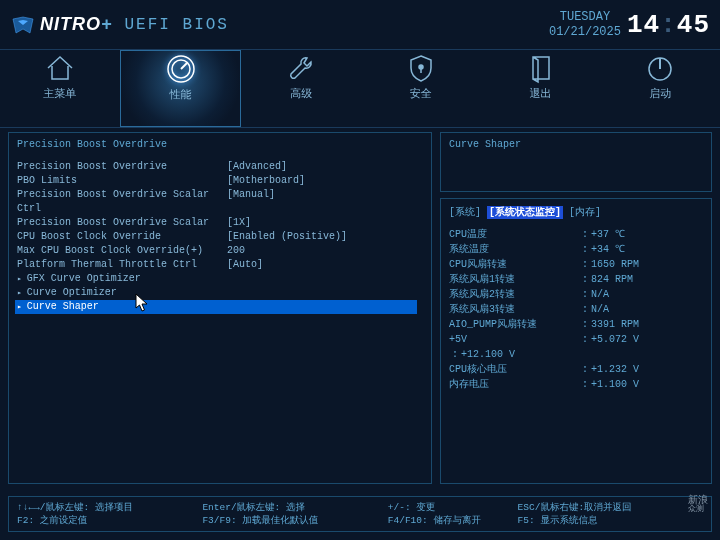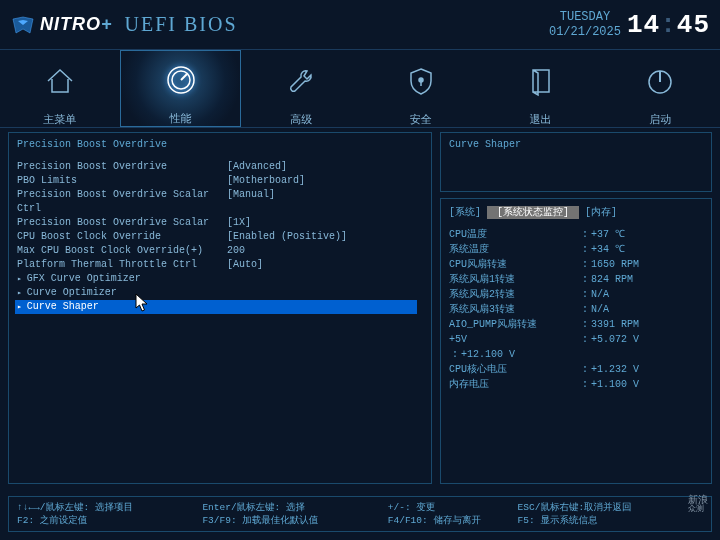--- a/index.html
+++ b/index.html
@@ -2,48 +2,48 @@
 <html><head>
 <meta charset="utf-8">
 <style>
 * { margin:0; padding:0; box-sizing:border-box; }
 body { width:720px; height:540px; background:#0a1628; color:#5fa8d3; font-family:'Courier New',monospace; font-size:10px; overflow:hidden; position:relative; }
 .header { display:flex; align-items:center; height:50px; padding:0 10px; border-bottom:1px solid #1a3a5c; }
 .logo { display:flex; align-items:center; gap:4px; }
 .logo-icon { width:26px; height:20px; }
 .brand { font-size:18px; font-weight:bold; font-style:italic; color:#fff; letter-spacing:1px; font-family:Arial,sans-serif; }
 .brand-plus { color:#5fa8d3; }
-.bios-label { color:#5fa8d3; font-size:20px; margin-left:8px; letter-spacing:2px; font-family:Liberation Serif, serif; }
+.bios-label { color:#5fa8d3; font-size:16px; margin-left:8px; letter-spacing:2px; font-family:Liberation Mono, monospace; }
 .datetime { margin-left:auto; display:flex; align-items:center; gap:6px; }
 .date-block { font-size:12px; color:#5fa8d3; text-align:center; line-height:1.2; }
 .clock { font-size:26px; color:#fff; font-family:'Courier New',monospace; letter-spacing:1px;font-weight:bold; }
 .clock .dim { color:#3a5a7a; }
 .nav { display:flex; height:78px; border-bottom:1px solid #1a3a5c; }
-.nav-item { flex:1; display:flex; flex-direction:column; align-items:center; justify-content:flex-end; gap:13px; color:#88b8d8; cursor:pointer; position:relative; }
+.nav-item { flex:1; display:flex; flex-direction:column; align-items:center; justify-content:flex-start; gap:0; color:#88b8d8; cursor:pointer; position:relative; }
 .nav-item.active { background:radial-gradient(circle at 50% 40%, rgba(60,140,200,0.5) 0%, rgba(20,60,100,0.2) 60%, transparent 80%); border:1px solid #2a6a9a; }
 .nav-item .icon { width:36px; height:36px; display:flex; align-items:center; justify-content:center; }
 .nav-item .label { font-size:11px; }
 .nav-item svg { stroke:#88b8d8; fill:none; stroke-width:1.5; }
 .nav-item.active svg { stroke:#fff; filter:drop-shadow(0 0 3px #4da8ff); }
 .content { display:flex; padding:4px 8px 0 8px; gap:8px; height:356px; }
 .panel { border:1px solid #1a4a6c; padding:6px 8px; position:relative; }
 .left-panel { flex:1; min-width:0; }
 .right-panel { width:272px; display:flex; flex-direction:column; }
 .right-top { border:1px solid #1a4a6c; padding:6px 8px; height:60px; margin-bottom:6px; }
 .right-bottom { border:1px solid #1a4a6c; padding:6px 8px; flex:1; }
 .section-title { color:#5fa8d3; margin-bottom:10px; }
 .setting-row { display:flex; line-height:14px; }
 .setting-label { width:210px; color:#88b8d8; }
 .setting-value { color:#88b8d8; }
 .submenu { color:#88b8d8; line-height:14px; }
 .submenu::before { content:'▸ '; font-size:8px; }
 .selected { background:#0060d0; color:#fff; padding:0 2px; margin:0 -2px; width:calc(100% - 4px); }
 .tabs { margin-bottom:8px; }
 .tab { color:#5fa8d3; }
-.tab.active { background:#737373; color:#fff; padding:1px 10px; }
+.tab.active { background:#1d4ed8; color:#fff; padding:1px 2px;font-weight:bold; }
 .monitor-row { display:flex; line-height:15px; }
 .monitor-label { width:130px; }
 .monitor-colon { width:12px; text-align:center; }
 .monitor-value { }
 .footer { position:absolute; bottom:8px; left:8px; right:8px; border:1px solid #1a4a6c; padding:4px 8px; display:flex; font-size:9.5px; line-height:13px; }
 .footer-col { flex:1; }
 .cursor { position:absolute; left:135px; top:293px; z-index:10; pointer-events:none; }
 .watermark { position:absolute; right:12px; bottom:26px; font-size:10px; color:#8899aa; font-family:Arial,sans-serif; line-height:1.1; text-align:left; }
 .watermark .sm { font-size:8px; }
 </style>

